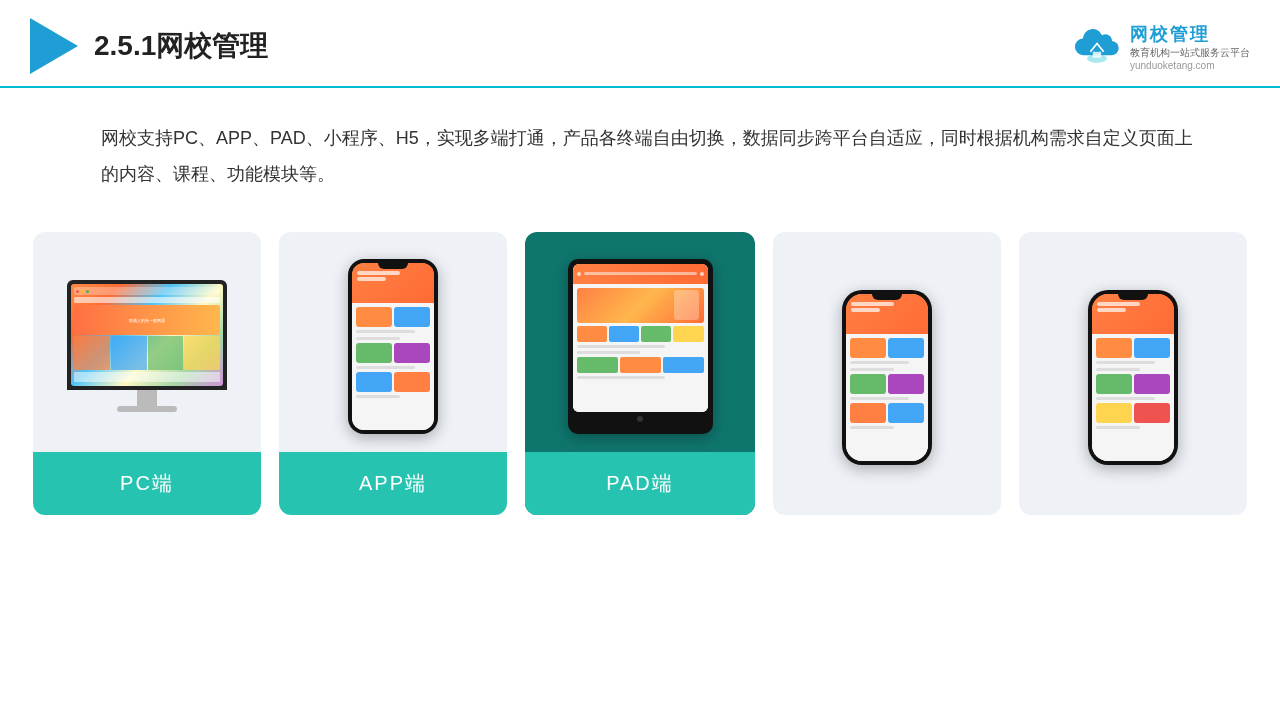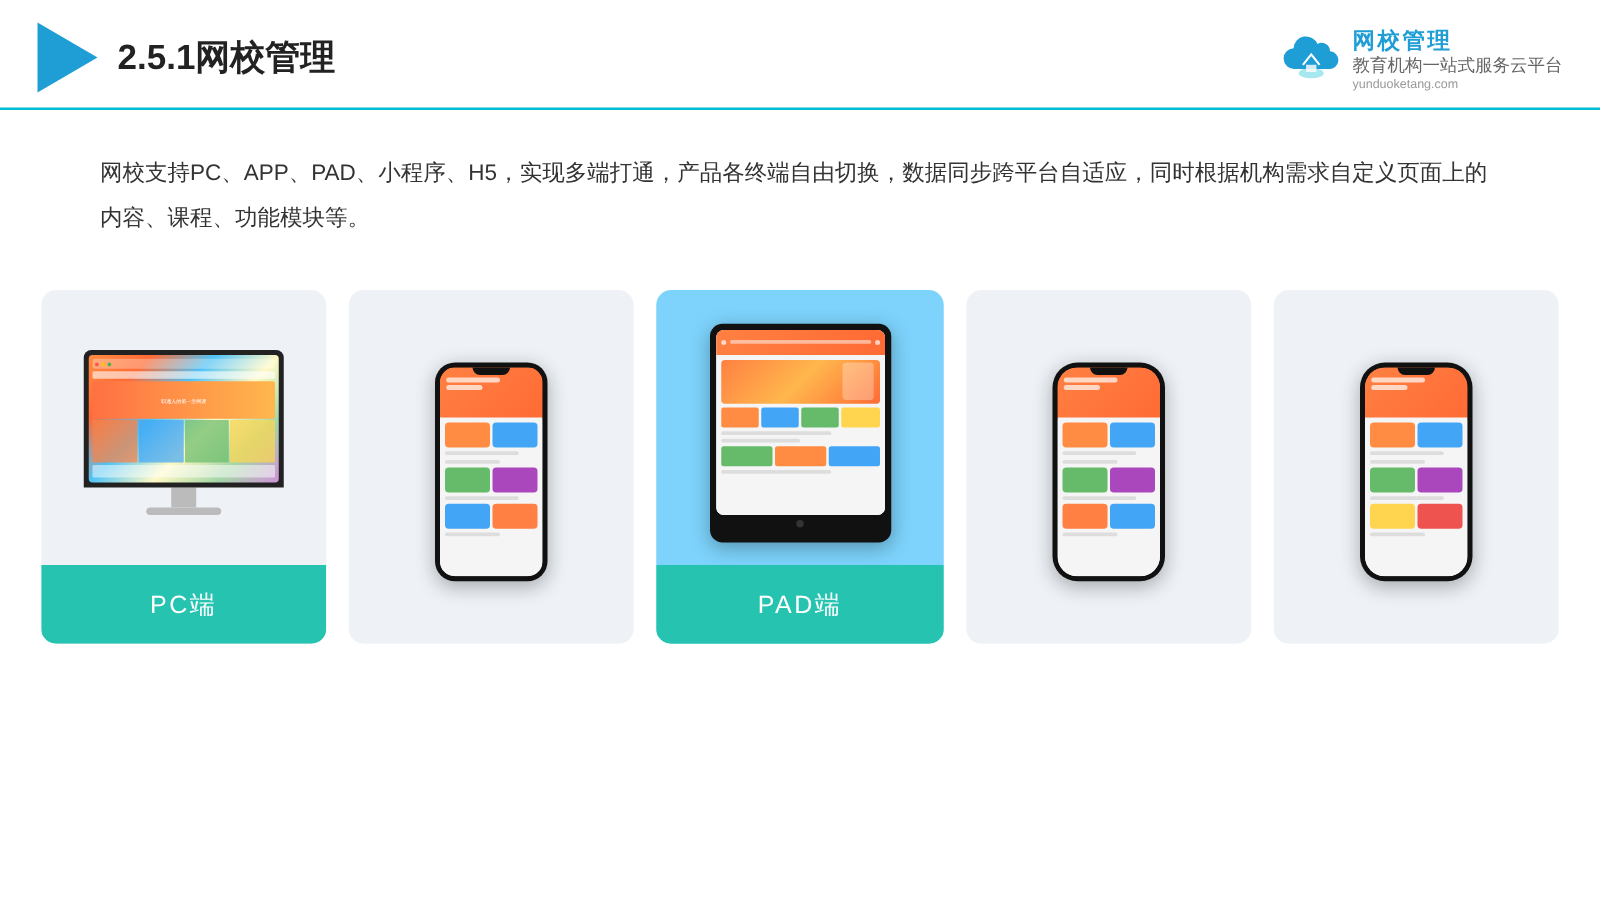--- a/index.html
+++ b/index.html
@@ -56,35 +56,36 @@
       flex-direction: column;
       align-items: flex-start;
     }
     .brand-name {
       font-size: 18px;
       font-weight: bold;
       color: #1e9ed5;
       letter-spacing: 2px;
     }
     .brand-tagline {
-      font-size: 14px;
+      font-size: 10px;
       color: #666;
       white-space: nowrap;
     }
     .brand-url {
       font-size: 10px;
       color: #999;
     }
 
     
     .description {
       padding: 32px 80px 20px 80px;
       font-size: 18px;
       color: #333;
       line-height: 2.0;
+      margin-left: 21px;
     }
 
     
     .cards-container {
       display: flex;
       gap: 18px;
       padding: 20px 60px 0 60px;
       justify-content: center;
     }
 
@@ -444,23 +445,24 @@
               <div class="phone-card-row">
                 <div class="phone-mini-card orange" style="background:#42a5f5;"></div>
                 <div class="phone-mini-card blue" style="background:#ff8042;"></div>
               </div>
               <div class="phone-text-line w60"></div>
             </div>
           </div>
         </div>
       </div>
     </div>
-  </div>
-
-  <div class="card" style="background:#7dd3fc; width:230px;">
+    <div class="card-label">APP端</div>
+  </div>
+
+  <div class="card" style="background:#0f766e; width:230px;">
     <div class="card-image-area">
       <div class="tablet-mockup">
         <div class="tablet-screen">
           <div class="tablet-screen-content">
             <div class="tablet-header">
               <div class="tablet-header-dot"></div>
               <div class="tablet-header-bar"></div>
               <div class="tablet-header-dot"></div>
             </div>
             <div class="tablet-body">

